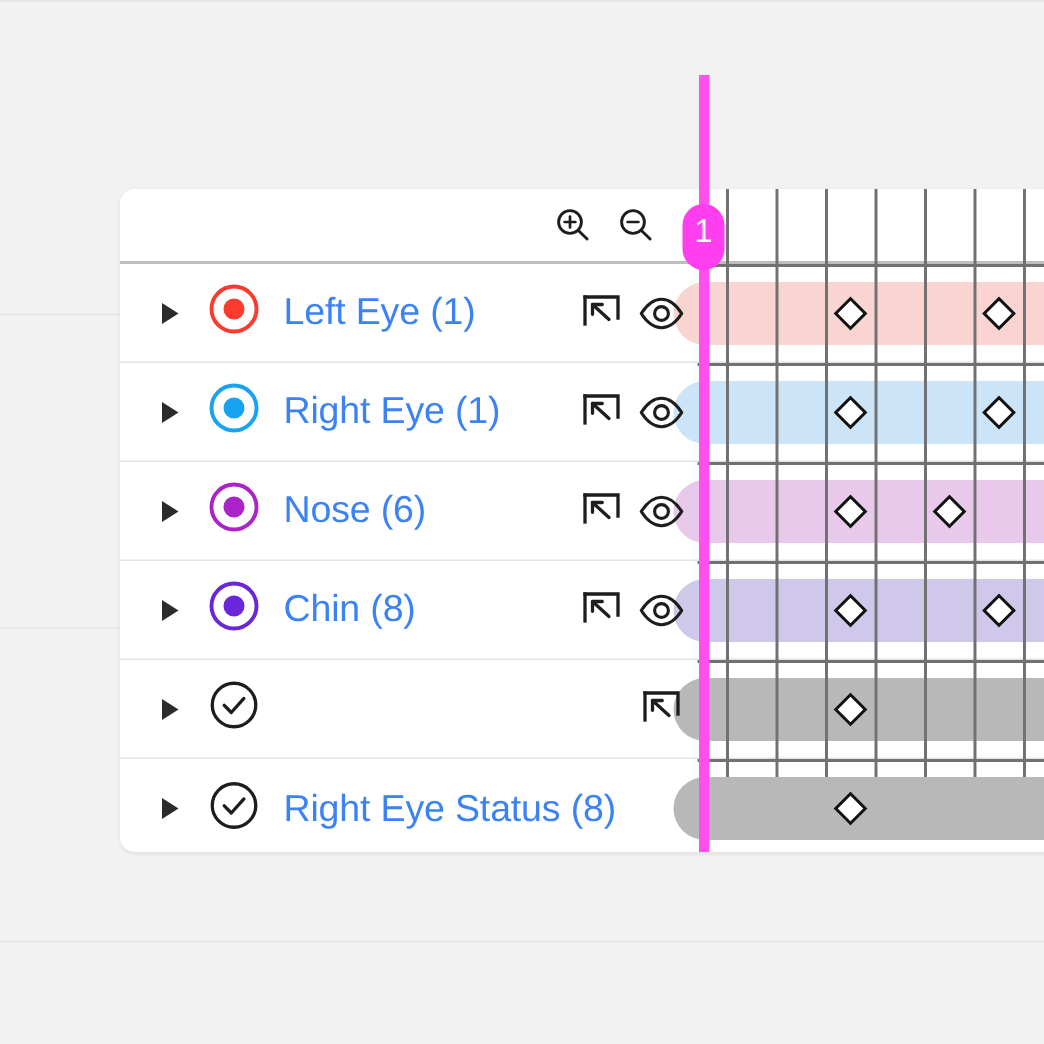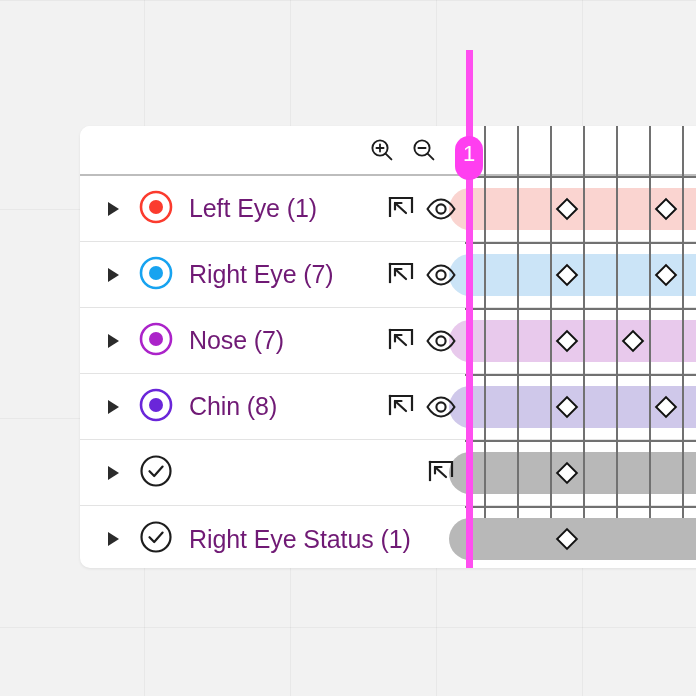--- a/index.html
+++ b/index.html
@@ -58,21 +58,21 @@
     width:0;height:0;
     margin-left:28px;
     border-left:11px solid #2b2b2b;
     border-top:7.5px solid transparent;
     border-bottom:7.5px solid transparent;
     cursor:pointer;flex:none;
   }
   .kind-icon{margin-left:18px;flex:none;display:block;}
   .name{
     margin-left:14px;
-    font-size:25px;color:#701a75;
+    font-size:25px;color:#3b82f6;
     white-space:nowrap;
     letter-spacing:-0.1px;
   }
   .row-tools{margin-left:auto;display:flex;align-items:center;gap:0px;padding-right:4px;}
   .row-tools .ri{width:40px;display:flex;align-items:center;justify-content:center;cursor:pointer;flex:none;}
 
   
   .track{
     position:absolute;left:385px;top:0;right:0;height:100%;
     z-index:1;
@@ -180,21 +180,21 @@
             <div class="band" style="background: rgb(203, 228, 247);"></div>
             <div class="kf" style="left: 101.5px;"></div>
             <div class="kf" style="left: 200.5px;"></div>
           </div>
           <div class="label-col">
             <div class="disc"></div>
             <span class="kind-icon"><svg width="38" height="38" viewBox="0 0 38 38">
                 <circle cx="19" cy="19" r="15" fill="none" stroke="#17a3f0" stroke-width="2.6"></circle>
                 <circle cx="19" cy="19" r="7" fill="#17a3f0"></circle>
               </svg></span>
-            <span class="name">Right Eye (7)</span>
+            <span class="name">Right Eye (1)</span>
             <div class="row-tools">
               <span class="ri">
                 <svg width="30" height="30" viewBox="0 0 30 30">
                   <path d="M4 4 H26 V18" fill="none" stroke="#1d1d1d" stroke-width="2.2" stroke-linecap="square"></path>
                   <path d="M4 4 V22" fill="none" stroke="#1d1d1d" stroke-width="2.2" stroke-linecap="square"></path>
                   <path d="M20 19 L9 9" fill="none" stroke="#1d1d1d" stroke-width="2.2" stroke-linecap="round"></path>
                   <path d="M9 9 L15.5 9 M9 9 L9 15.5" fill="none" stroke="#1d1d1d" stroke-width="2.2" stroke-linecap="round"></path>
                 </svg>
               </span>
               <span class="ri">
@@ -211,21 +211,21 @@
             <div class="band" style="background: rgb(232, 201, 236);"></div>
             <div class="kf" style="left: 101.5px;"></div>
             <div class="kf" style="left: 167.5px;"></div>
           </div>
           <div class="label-col">
             <div class="disc"></div>
             <span class="kind-icon"><svg width="38" height="38" viewBox="0 0 38 38">
                 <circle cx="19" cy="19" r="15" fill="none" stroke="#ab23c9" stroke-width="2.6"></circle>
                 <circle cx="19" cy="19" r="7" fill="#ab23c9"></circle>
               </svg></span>
-            <span class="name">Nose (7)</span>
+            <span class="name">Nose (6)</span>
             <div class="row-tools">
               <span class="ri">
                 <svg width="30" height="30" viewBox="0 0 30 30">
                   <path d="M4 4 H26 V18" fill="none" stroke="#1d1d1d" stroke-width="2.2" stroke-linecap="square"></path>
                   <path d="M4 4 V22" fill="none" stroke="#1d1d1d" stroke-width="2.2" stroke-linecap="square"></path>
                   <path d="M20 19 L9 9" fill="none" stroke="#1d1d1d" stroke-width="2.2" stroke-linecap="round"></path>
                   <path d="M9 9 L15.5 9 M9 9 L9 15.5" fill="none" stroke="#1d1d1d" stroke-width="2.2" stroke-linecap="round"></path>
                 </svg>
               </span>
               <span class="ri">
@@ -295,21 +295,21 @@
           <div class="track">
             <div class="band" style="background: rgb(184, 184, 184);"></div>
             <div class="kf" style="left: 101.5px;"></div>
           </div>
           <div class="label-col">
             <div class="disc"></div>
             <span class="kind-icon"><svg width="38" height="38" viewBox="0 0 38 38">
                 <circle cx="19" cy="19" r="14.5" fill="none" stroke="#1d1d1d" stroke-width="2.2"></circle>
                 <path d="M12.5 19.2 L17.2 24 L25.6 14.6" fill="none" stroke="#1d1d1d" stroke-width="2.2" stroke-linecap="round" stroke-linejoin="round"></path>
               </svg></span>
-            <span class="name">Right Eye Status (1)</span>
+            <span class="name">Right Eye Status (8)</span>
             <div class="row-tools"></div>
           </div>
         </div>
       </div>
 
     <div class="vgrid"></div>
     <div class="hsep" style="top:50px"></div>
     <div class="hsep" style="top:116px"></div>
     <div class="hsep" style="top:182px"></div>
     <div class="hsep" style="top:248px"></div>

